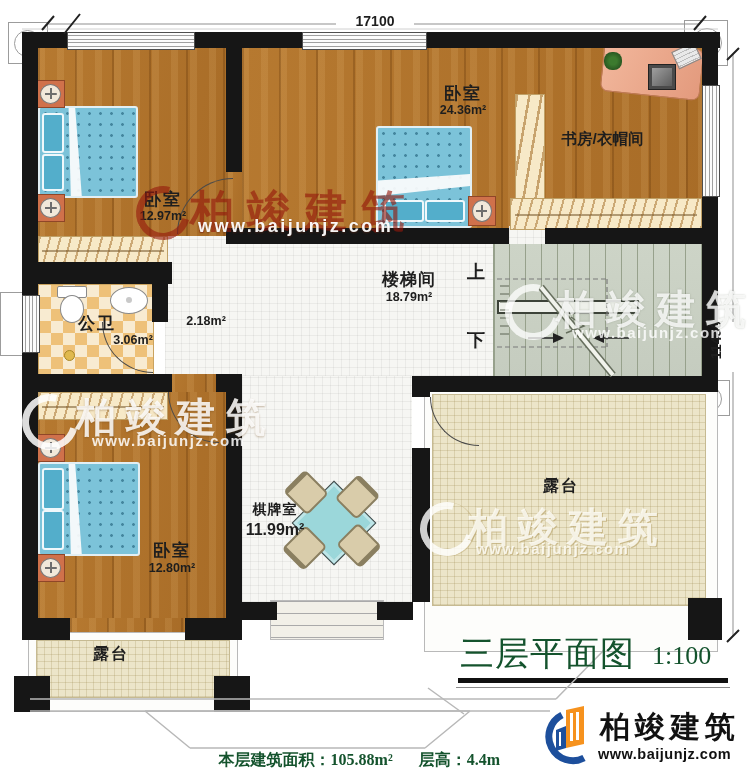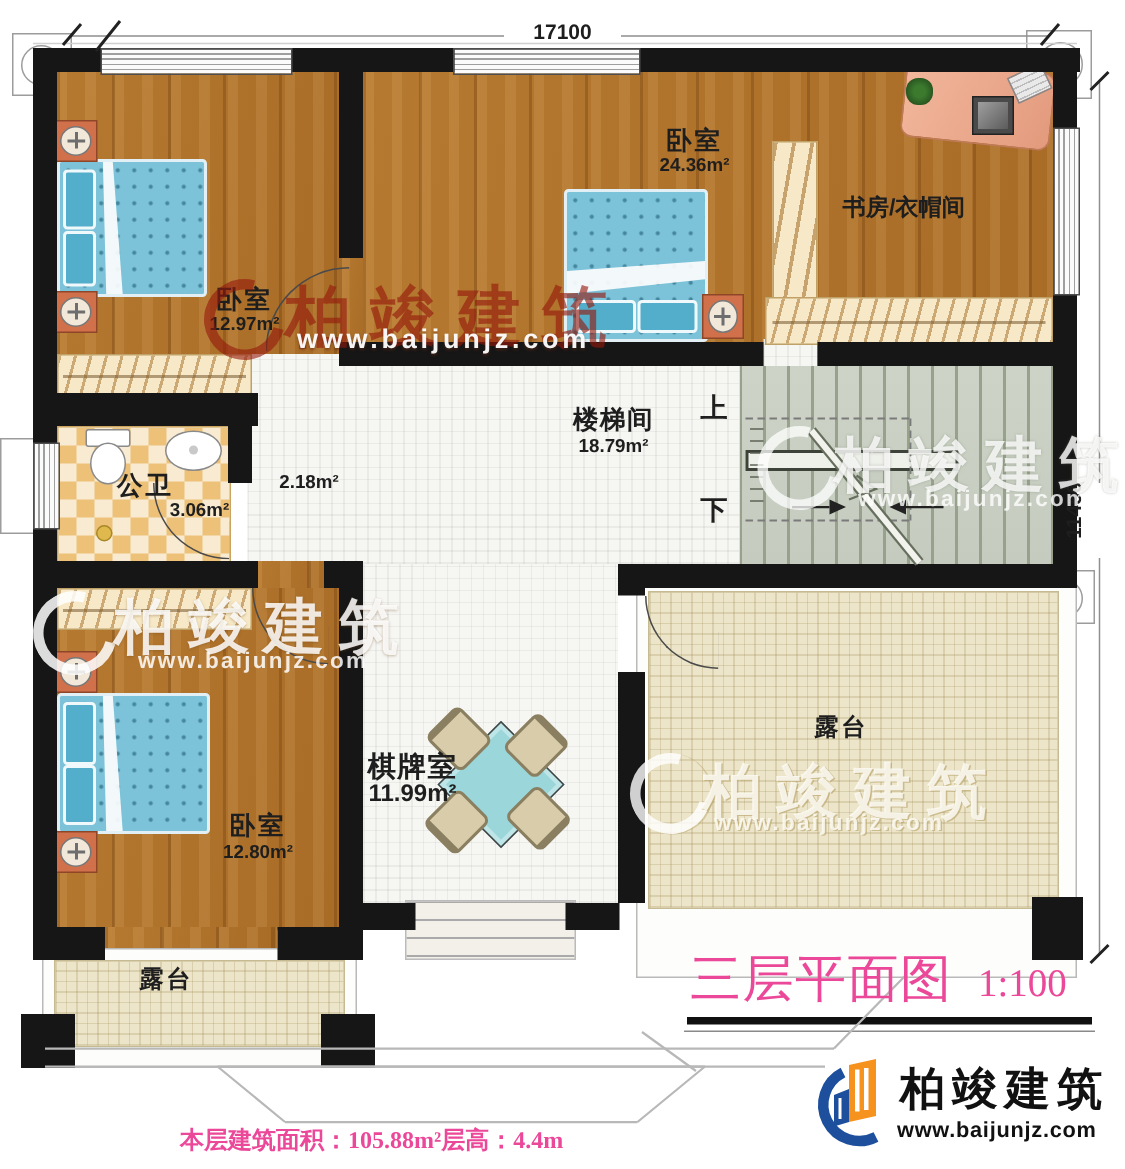--- a/index.html
+++ b/index.html
@@ -37,21 +37,21 @@
   .chair{position:absolute;z-index:3;background:#d9ccaa;border:2px solid #8a7f60;border-radius:5px;}
   .ctable{position:absolute;z-index:3;background:#9bd7da;border:1.5px solid #444;transform:rotate(45deg);box-shadow:inset 0 0 0 3px rgba(255,255,255,.35);}
   .steps{position:absolute;z-index:2;background:repeating-linear-gradient(180deg,#aaa 0 1px,rgba(0,0,0,0) 1px 12px),#f2f0e8;border:1px solid #bbb;}
   .handrail{position:absolute;z-index:4;background:#eef0ea;border:2px solid #3d4339;}
   .decor{position:absolute;z-index:0;background:#fff;border:1px solid #9c9c9c;}
   .decor-c{position:absolute;z-index:0;background:#fff;border:1px solid #9c9c9c;border-radius:50%;}
   .lbl{position:absolute;z-index:9;font-weight:bold;color:#1e1e1e;text-align:center;white-space:nowrap;line-height:1.15;}
   .wm{position:absolute;z-index:10;white-space:nowrap;font-weight:bold;}
   .swirl{position:absolute;z-index:10;border-radius:50%;transform:rotate(-30deg);}
   .overlay{position:absolute;left:0;top:0;z-index:8;pointer-events:none;}
-  .titlefont{font-family:"Liberation Serif","DejaVu Serif",serif;color:#ec4899;}
+  .titlefont{font-family:"Liberation Serif","DejaVu Serif",serif;color:#14532d;}
 </style>
 </head>
 <body>
 
 <div id="canvas">
 
   <div class="decor" style="left:8px;top:22px;width:38px;height:40px;"></div>
   <div class="decor-c" style="left:14px;top:30px;width:25px;height:25px;"></div>
   <div class="decor" style="left:684px;top:20px;width:42px;height:44px;"></div>
   <div class="decor-c" style="left:692px;top:28px;width:28px;height:28px;"></div>
@@ -214,21 +214,21 @@
   <div class="lbl" style="left:418px;top:84px;width:90px;font-size:17px;letter-spacing:2px;">卧室</div>
   <div class="lbl" style="left:418px;top:103px;width:90px;font-size:12.5px;">24.36m²</div>
   <div class="lbl" style="left:545px;top:130px;width:115px;font-size:15.5px;">书房/衣帽间</div>
   <div class="lbl" style="left:364px;top:270px;width:90px;font-size:17px;letter-spacing:1px;">楼梯间</div>
   <div class="lbl" style="left:364px;top:290px;width:90px;font-size:12.5px;">18.79m²</div>
   <div class="lbl" style="left:168px;top:314px;width:76px;font-size:12.5px;">2.18m²</div>
   <div class="lbl" style="left:52px;top:314px;width:90px;font-size:17px;letter-spacing:2px;">公卫</div>
   <div class="lbl" style="left:60px;top:333px;width:90px;font-size:12.5px;margin-left:28px;">3.06m²</div>
   <div class="lbl" style="left:127px;top:541px;width:90px;font-size:17px;letter-spacing:2px;">卧室</div>
   <div class="lbl" style="left:127px;top:561px;width:90px;font-size:12.5px;">12.80m²</div>
-  <div class="lbl" style="left:230px;top:501px;width:90px;font-size:19px;letter-spacing:1px;">棋牌室</div>
+  <div class="lbl" style="left:230px;top:501px;width:90px;font-size:14px;letter-spacing:1px;">棋牌室</div>
   <div class="lbl" style="left:230px;top:521px;width:90px;font-size:16px;">11.99m²</div>
   <div class="lbl" style="left:526px;top:477px;width:70px;font-size:16px;letter-spacing:2px;">露台</div>
   <div class="lbl" style="left:76px;top:645px;width:70px;font-size:16px;letter-spacing:2px;">露台</div>
   <div class="lbl" style="left:462px;top:262px;width:28px;font-size:18px;">上</div>
   <div class="lbl" style="left:462px;top:330px;width:28px;font-size:18px;">下</div>
 
   <div class="swirl" style="left:136px;top:186px;width:40px;height:40px;border:7px solid rgba(148,24,12,.6);border-right-color:rgba(0,0,0,0);"></div>
   <div class="wm" style="left:190px;top:182px;font-size:44px;letter-spacing:13px;color:rgba(148,24,12,.62);">柏竣建筑</div>
   <div class="wm" style="left:198px;top:216px;font-size:18px;letter-spacing:2.5px;color:rgba(255,255,255,.95);text-shadow:0 1px 2px rgba(95,40,20,.55);">www.baijunjz.com</div>
 
@@ -253,18 +253,18 @@
     <path d="M42 56 A22 22 0 1 1 20 13" stroke="#1d4f9c" stroke-width="7" fill="none"></path>
     <path d="M24 8 L42 4 L42 42 L24 46 Z" fill="#f6921e"></path>
     <rect x="28" y="11" width="3" height="28" fill="#fff"></rect>
     <rect x="34" y="10" width="3" height="28" fill="#fff"></rect>
     <path d="M14 28 L24 24 L24 46 L14 49 Z" fill="#1d4f9c"></path>
     <rect x="17" y="30" width="2" height="14" fill="#fff"></rect>
   </svg>
   <div class="lbl" style="left:600px;top:710px;font-size:30px;letter-spacing:5px;text-align:left;color:#111;">柏竣建筑</div>
   <div class="lbl" style="left:598px;top:746px;font-size:14.5px;letter-spacing:.5px;text-align:left;color:#111;">www.baijunjz.com</div>
 
-  <div style="position:absolute;z-index:9;left:120px;top:750px;width:380px;display:flex;justify-content:flex-start;">
+  <div style="position:absolute;z-index:9;left:120px;top:750px;width:380px;display:flex;justify-content:flex-end;gap:26px;">
     <span class="titlefont" style="font-size:16px;font-weight:bold;white-space:nowrap;">本层建筑面积：105.88m²</span>
     <span class="titlefont" style="font-size:16px;font-weight:bold;white-space:nowrap;">层高：4.4m</span>
   </div>
 
 </div>
 
 </body></html>

